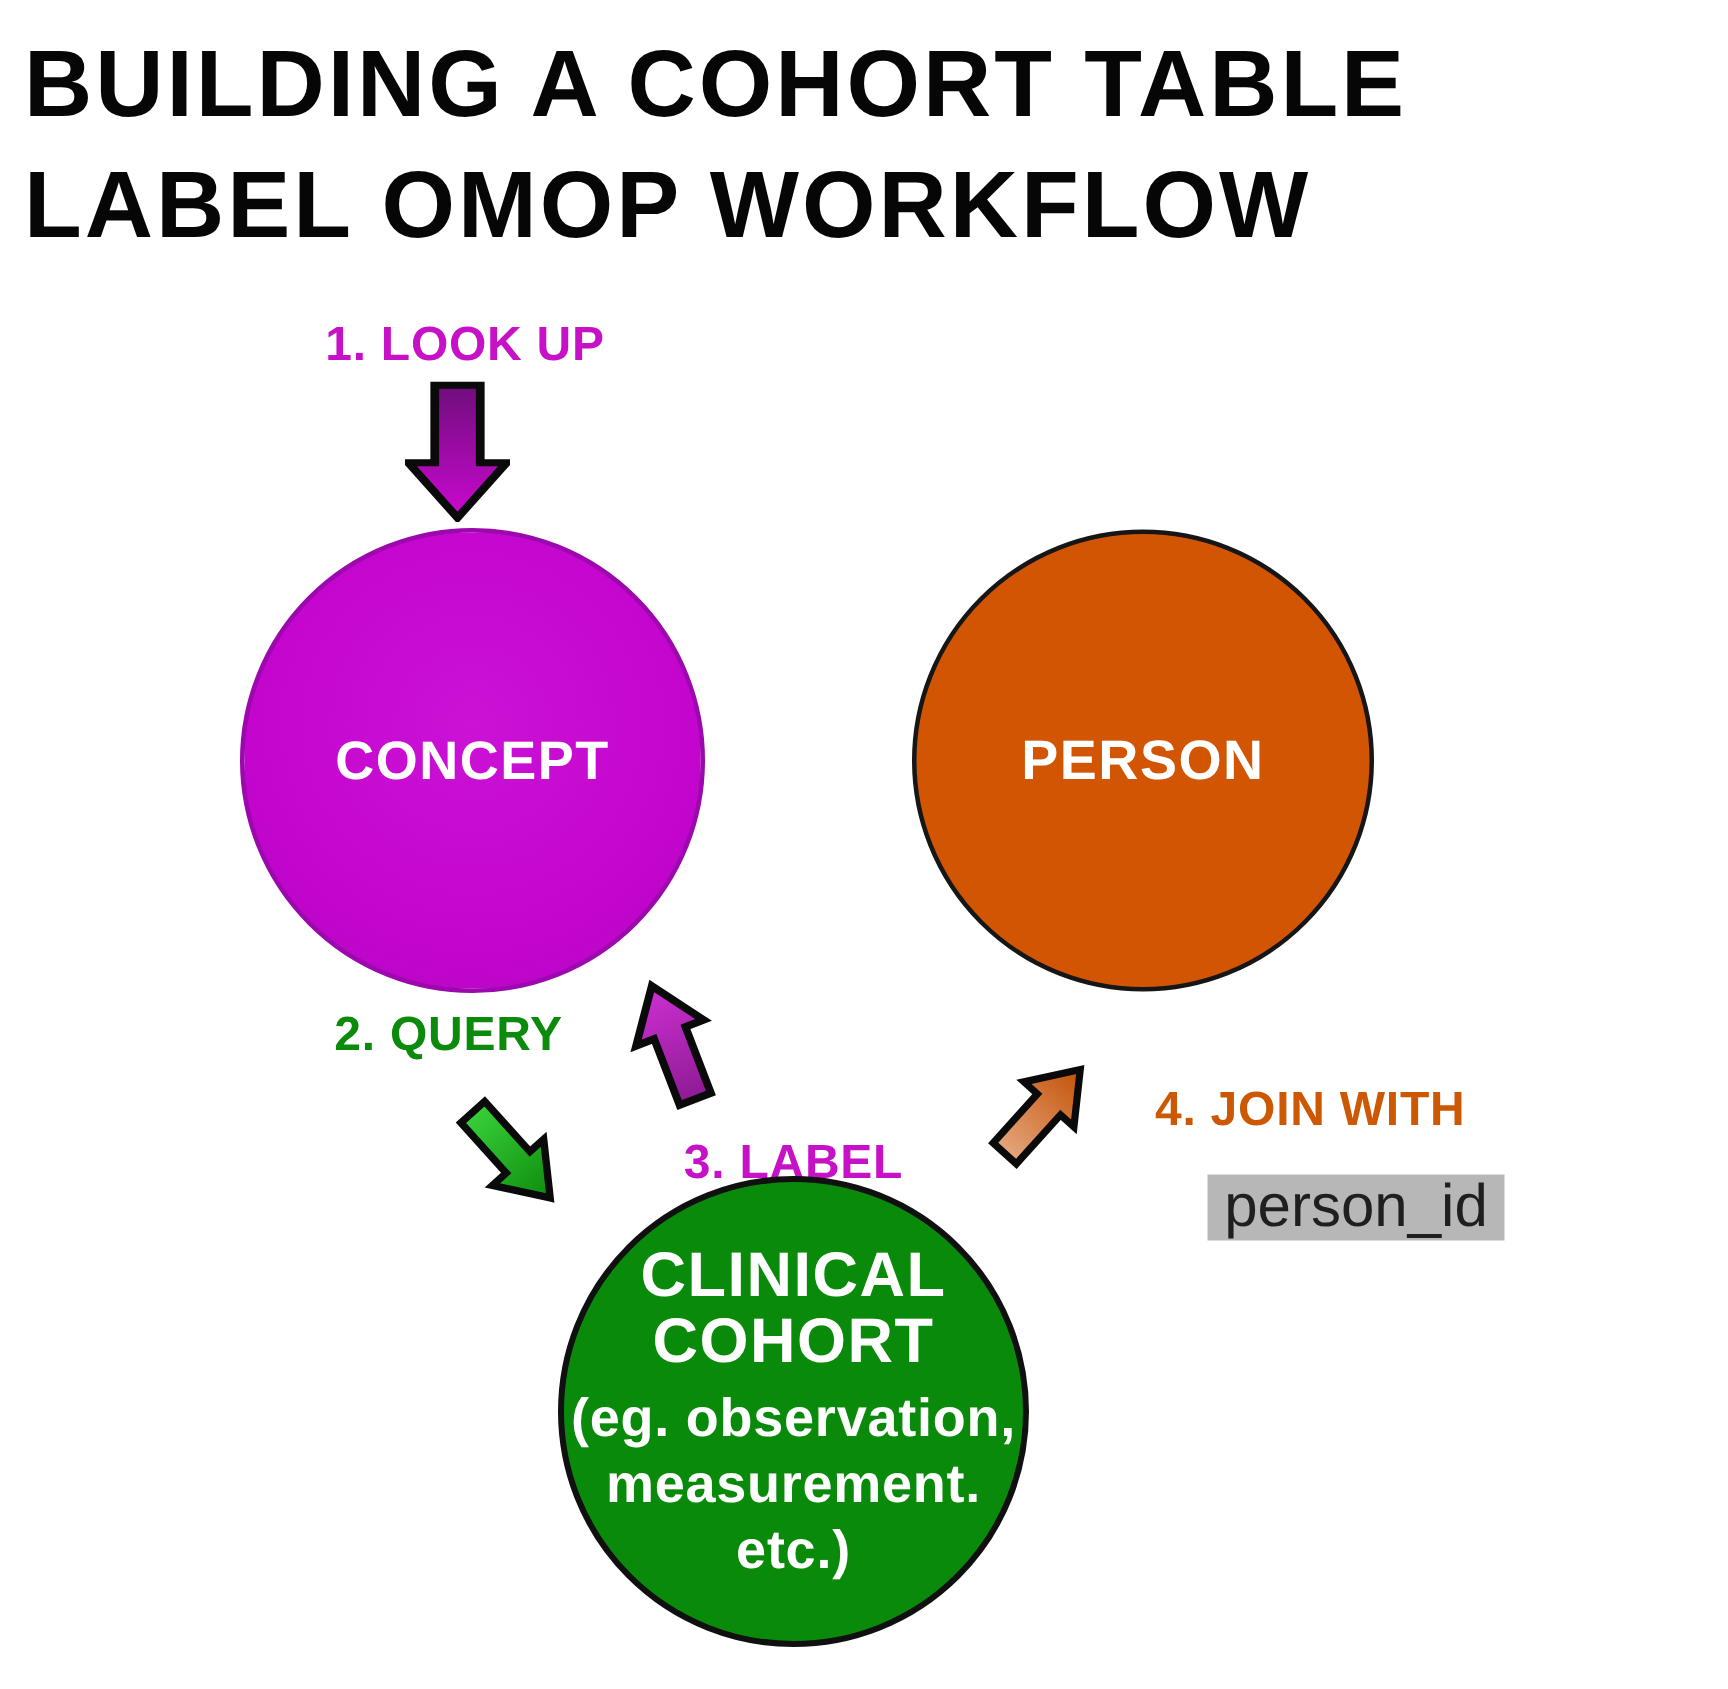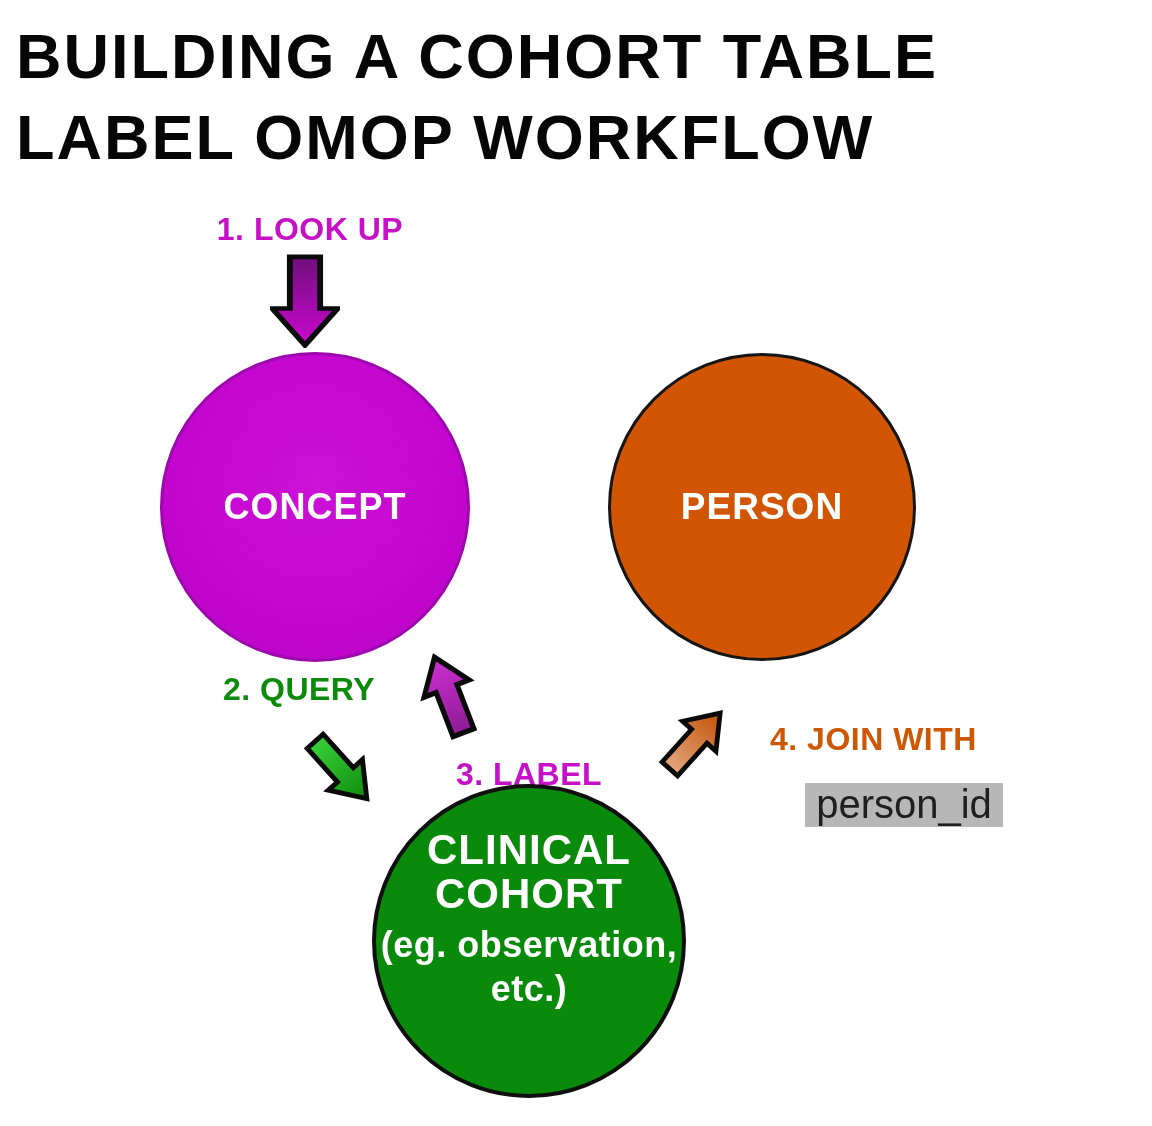--- a/index.html
+++ b/index.html
@@ -164,16 +164,17 @@
   <div class="abs step-label step-orange" style="left:742px; top:721px;margin-left:28px;">4. JOIN WITH</div>
 
   <div class="abs person-id-chip">
     <span>person_id</span>
   </div>
 
   <div class="abs circle circle-clinical">
     <div class="clinical-title">CLINICAL</div>
     <div class="clinical-title">COHORT</div>
     <div class="clinical-sub">(eg. observation,</div>
+    <div class="clinical-sub" style="margin-top:0;">measurement.</div>
     <div class="clinical-sub" style="margin-top:0;">etc.)</div>
   </div>
 
 </div>
 
 </body></html>

